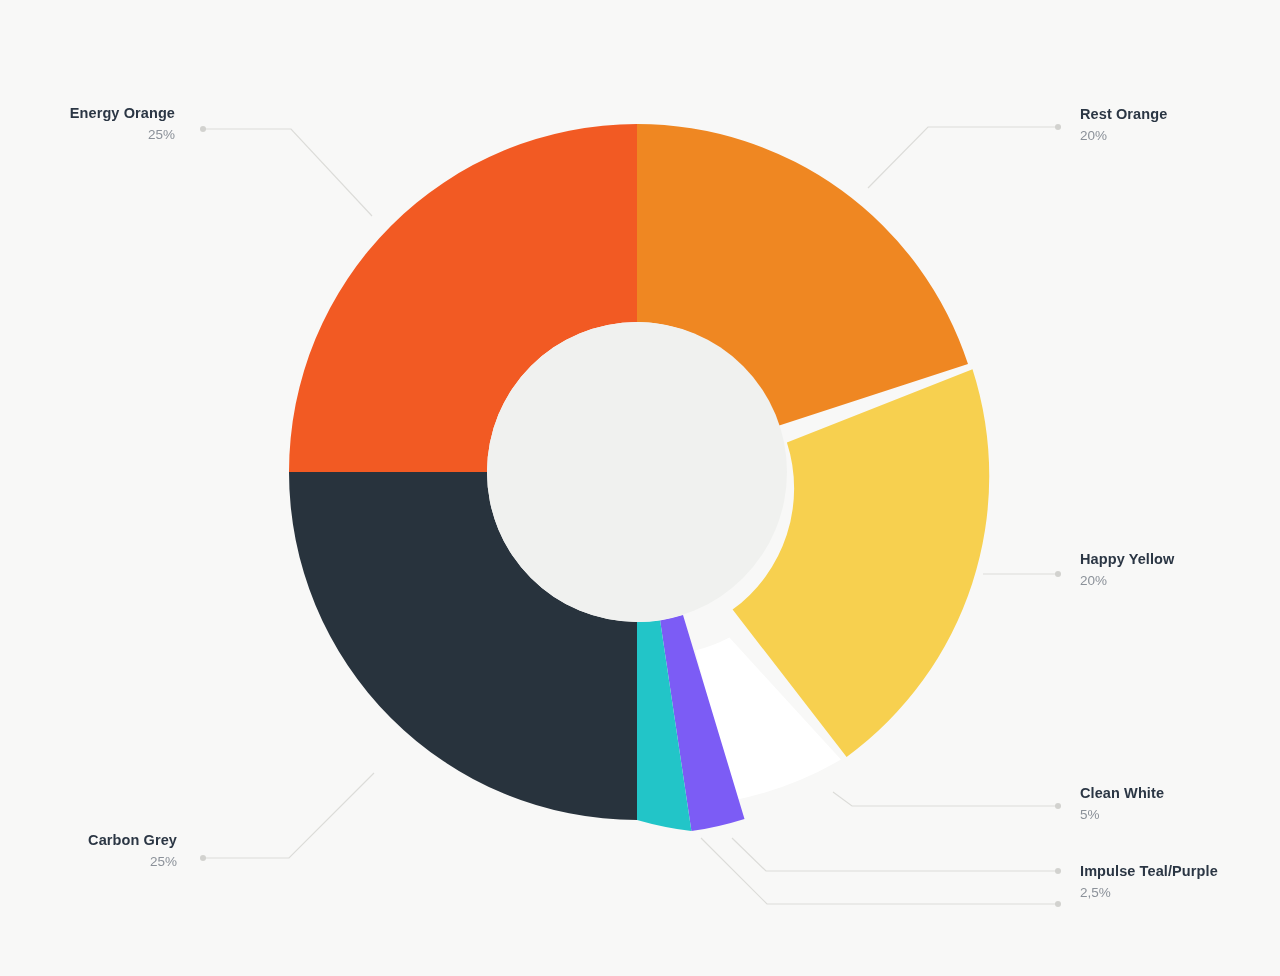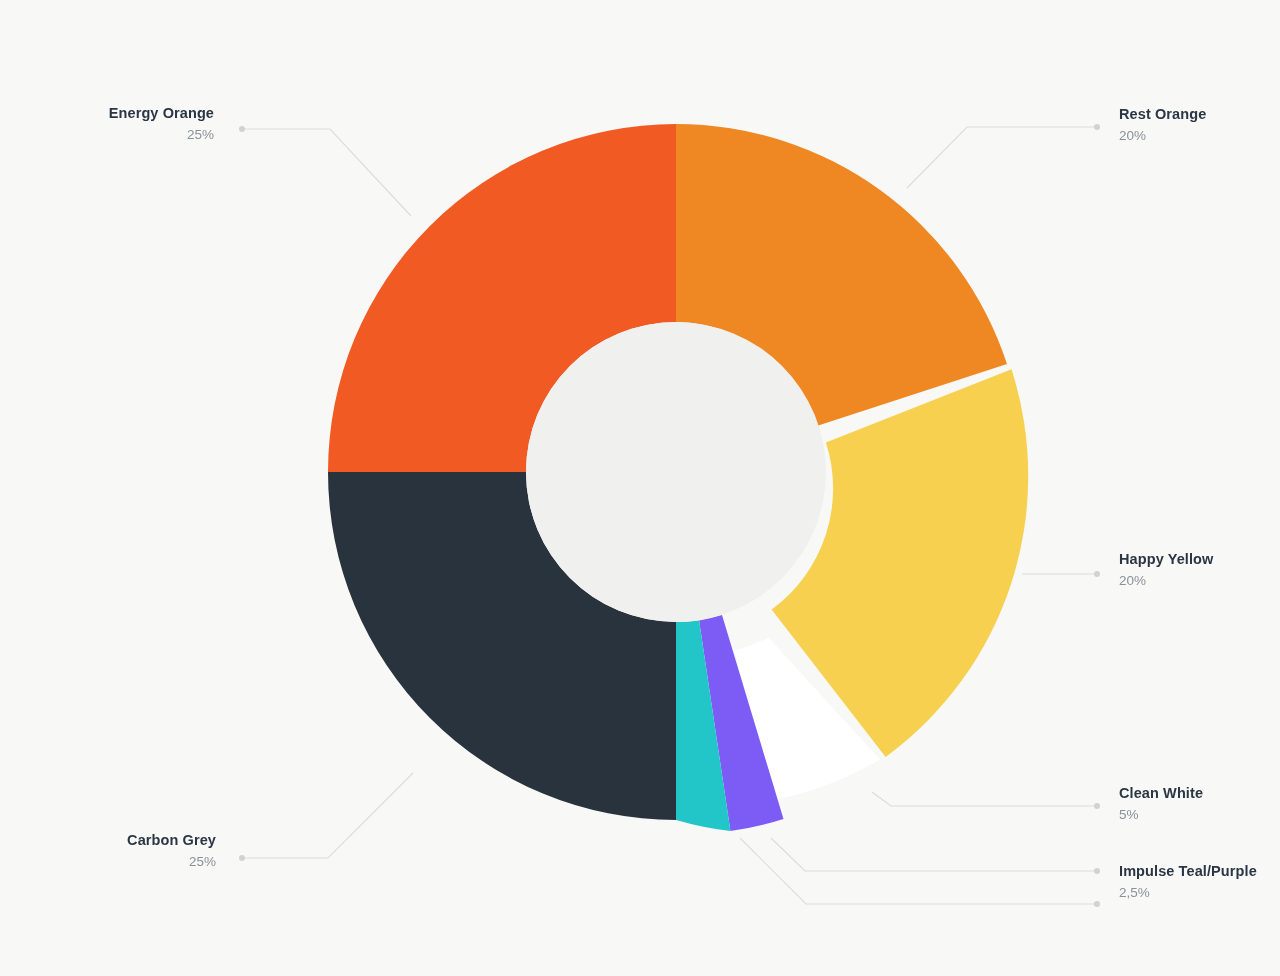--- a/index.html
+++ b/index.html
@@ -10,21 +10,20 @@
     width: 1280px;
     height: 976px;
     background: #f8f8f7;
     font-family: "Liberation Sans", sans-serif;
     overflow: hidden;
     position: relative;
   }
   #chart-root {
     position: absolute;
     inset: 0;
-    margin-left: 39px;
   }
   svg.chart-svg {
     position: absolute;
     left: 0;
     top: 0;
     width: 1280px;
     height: 976px;
     display: block;
   }
   .label-group {

